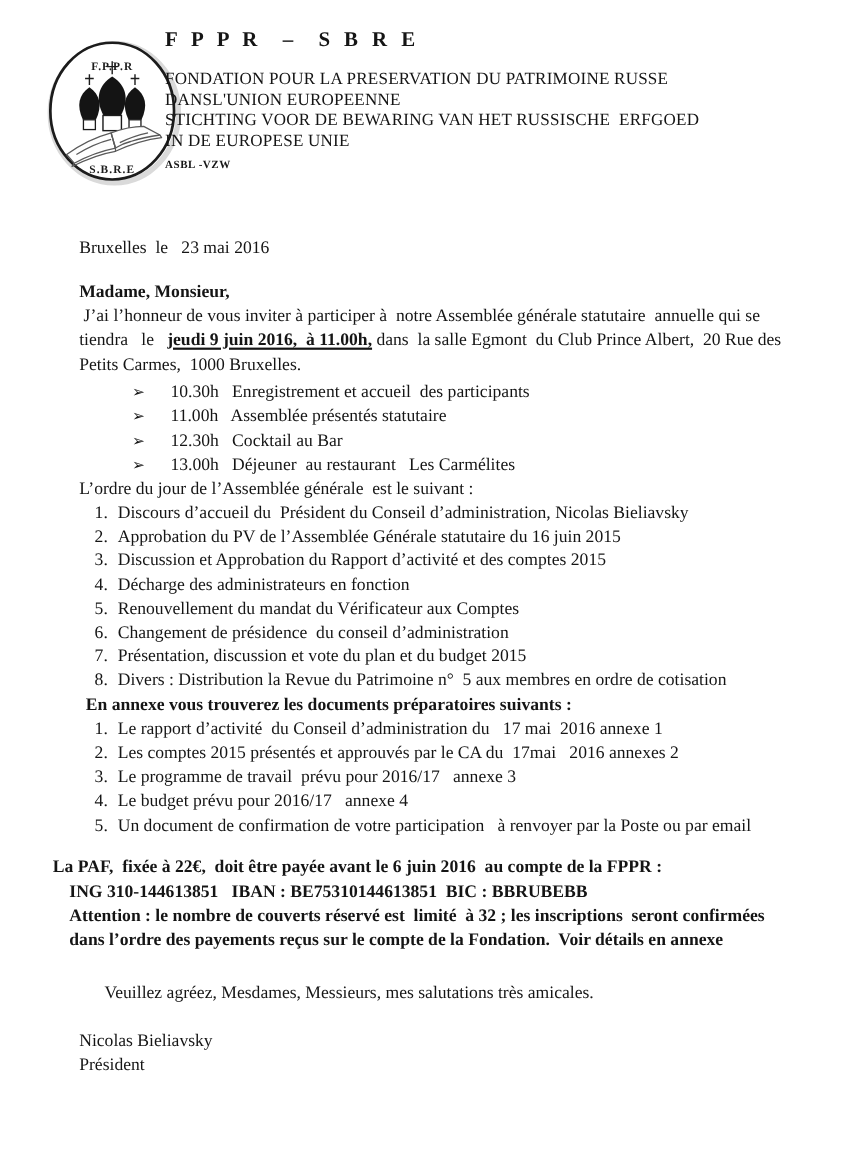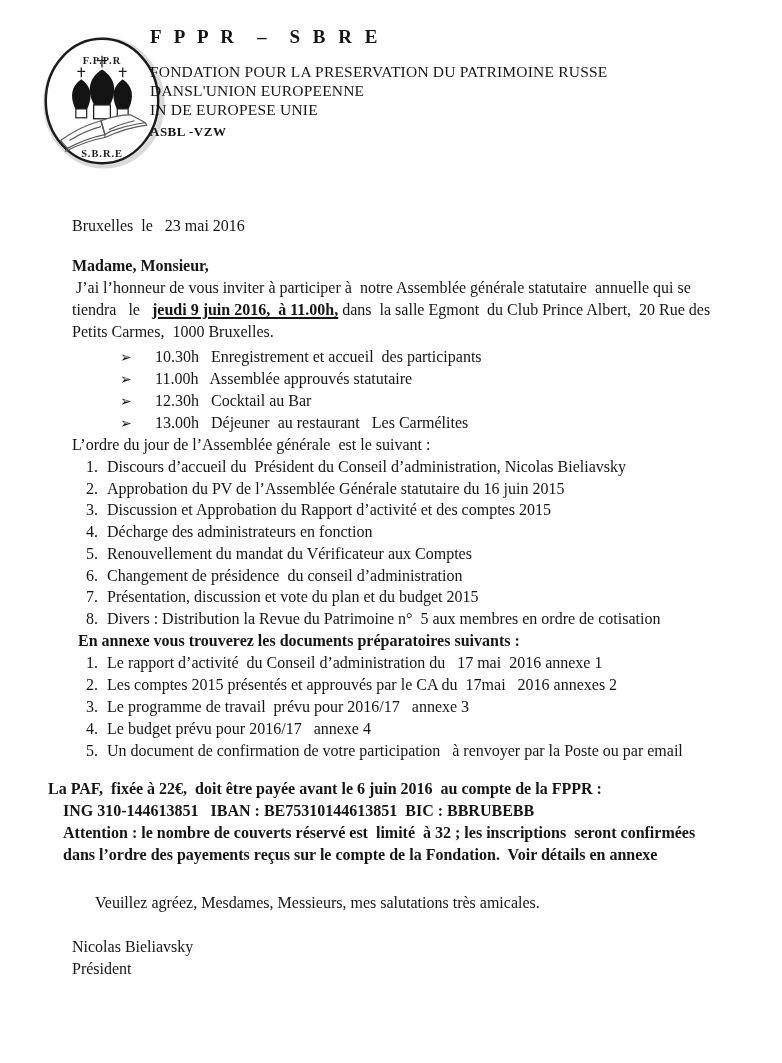--- a/index.html
+++ b/index.html
@@ -33,21 +33,21 @@
   }
   .org-title {
     font-size: 19px;
     font-weight: bold;
     letter-spacing: 2.5px;
     word-spacing: 3px;
     line-height: 22px;
     margin-bottom: 14px;
   }
   .org-sub { font-size: 15.5px; line-height: 19px; letter-spacing: 0.2px; font-family: Liberation Serif, serif; }
-  .org-legal { font-size: 13px; font-weight: bold; margin-top: 2px; letter-spacing: 0.5px; }
+  .org-legal { font-size: 10px; font-weight: bold; margin-top: 2px; letter-spacing: 0.5px; }
 
   
   .content {
     position: absolute;
     left: 72px;
     top: 215px;
     width: 650px;
   }
   .salutation { margin-top: 18px; font-weight: bold; }
   .highlight { font-weight: bold; text-decoration: underline; text-decoration-thickness: 1.5px; text-underline-offset: 2px; }
@@ -117,36 +117,37 @@
       <path d="M119,96 L120.5,98.5 Q100,101 78,111" fill="none"></path>
     </g>
 
     <text x="75" y="131" text-anchor="middle" font-family="Liberation Serif, DejaVu Serif, serif" font-size="10.5" font-weight="bold" letter-spacing="1" fill="#1c1c1c">S.B.R.E</text>
   </svg>
 
   <div class="header-block">
     <div class="org-title pre">F P P R  –  S B R E</div>
     <div class="org-sub pre">FONDATION POUR LA PRESERVATION DU PATRIMOINE RUSSE</div>
     <div class="org-sub pre">DANSL'UNION EUROPEENNE</div>
+    <div class="org-sub pre">STICHTING VOOR DE BEWARING VAN HET RUSSISCHE  ERFGOED</div>
     <div class="org-sub pre">IN DE EUROPESE UNIE</div>
     <div class="org-legal pre">ASBL -VZW</div>
   </div>
 
   <div class="content">
 
     <div class="dateline pre">Bruxelles  le   23 mai 2016</div>
 
     <div class="salutation pre">Madame, Monsieur,</div>
 
     <div class="intro"><span class="pre"> J’ai l’honneur de vous inviter à participer à  notre Assemblée générale statutaire  annuelle qui se tiendra   le   </span><span class="highlight pre">jeudi 9 juin 2016,  à 11.00h,</span><span class="pre"> dans  la salle Egmont  du Club Prince Albert,  20 Rue des Petits Carmes,  1000 Bruxelles.</span></div>
 
 
     <ul class="programme">
       <li><span class="arrow">➢</span><span class="pre">10.30h   Enregistrement et accueil  des participants</span></li>
-      <li><span class="arrow">➢</span><span class="pre">11.00h   Assemblée approuvés statutaire</span></li>
+      <li><span class="arrow">➢</span><span class="pre">11.00h   Assemblée présentés statutaire</span></li>
       <li><span class="arrow">➢</span><span class="pre">12.30h   Cocktail au Bar</span></li>
       <li><span class="arrow">➢</span><span class="pre">13.00h   Déjeuner  au restaurant   Les Carmélites</span></li>
     </ul>
 
     <div class="agenda-label pre">L’ordre du jour de l’Assemblée générale  est le suivant :</div>
 
     <ol class="num agenda">
       <li><span class="pre">Discours d’accueil du  Président du Conseil d’administration, Nicolas Bieliavsky</span></li>
       <li><span class="pre">Approbation du PV de l’Assemblée Générale statutaire du 16 juin 2015</span></li>
       <li><span class="pre">Discussion et Approbation du Rapport d’activité et des comptes 2015</span></li>

